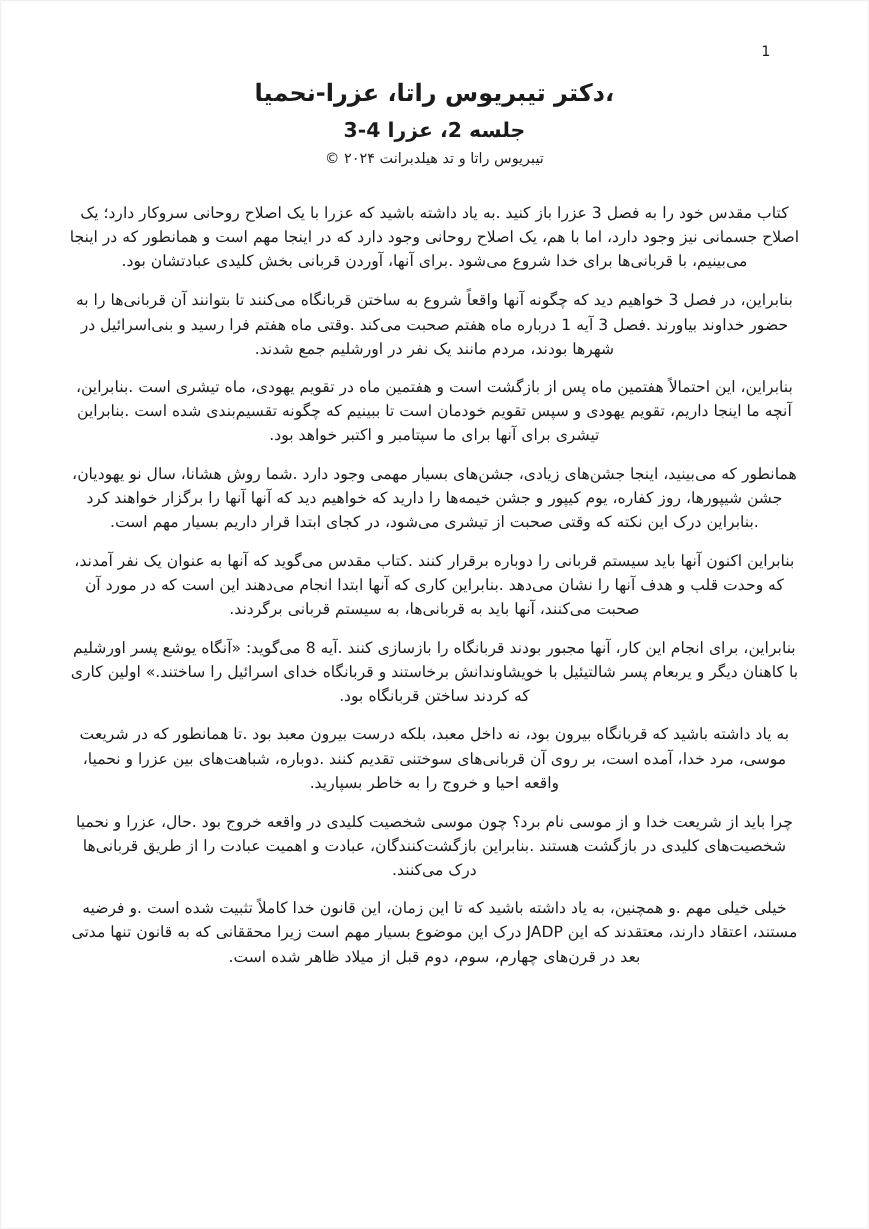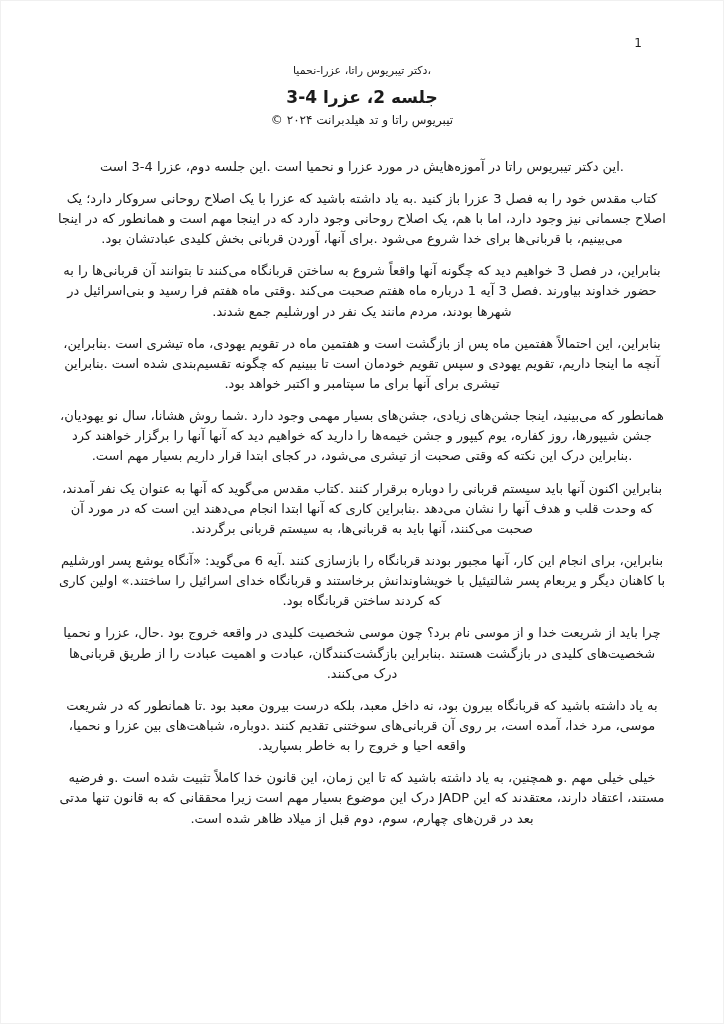--- a/index.html
+++ b/index.html
@@ -25,22 +25,22 @@
       right: 82px;
       font-size: 12px;
       direction: ltr;
     }
     .doc-header {
       text-align: center;
       margin-top: 30px;
       direction: rtl;
     }
     .title {
-      font-size: 11px;
-      font-weight: normal;
+      font-size: 20px;
+      font-weight: bold;
       margin: 0;
       line-height: 1.35;
     }
     .subtitle {
       font-size: 17px;
       font-weight: bold;
       margin: 7px 0 0;
       line-height: 1.35;
       text-align: center;
     }
@@ -66,25 +66,24 @@
 
   <div class="page-number">1</div>
 
   <header class="doc-header">
     <h1 class="title">،دکتر تیبریوس راتا، عزرا-نحمیا</h1>
     <h2 class="subtitle">جلسه 2، عزرا 4-3</h2>
     <div class="copyright">تیبریوس راتا و تد هیلدبرانت ۲۰۲۴ ©</div>
   </header>
 
   <main class="doc-body">
-    <p class="para">.این دکتر تیبریوس راتا در آموزه‌هایش در مورد عزرا و نحمیا است .این جلسه دوم، عزرا 4-3 است</p>
     <p class="para">کتاب مقدس خود را به فصل 3 عزرا باز کنید .به یاد داشته باشید که عزرا با یک اصلاح روحانی سروکار دارد؛ یک اصلاح جسمانی نیز وجود دارد، اما با هم، یک اصلاح روحانی وجود دارد که در اینجا مهم است و همانطور که در اینجا می‌بینیم، با قربانی‌ها برای خدا شروع می‌شود .برای آنها، آوردن قربانی بخش کلیدی عبادتشان بود.</p>
     <p class="para">بنابراین، در فصل 3 خواهیم دید که چگونه آنها واقعاً شروع به ساختن قربانگاه می‌کنند تا بتوانند آن قربانی‌ها را به حضور خداوند بیاورند .فصل 3 آیه 1 درباره ماه هفتم صحبت می‌کند .وقتی ماه هفتم فرا رسید و بنی‌اسرائیل در شهرها بودند، مردم مانند یک نفر در اورشلیم جمع شدند.</p>
     <p class="para">بنابراین، این احتمالاً هفتمین ماه پس از بازگشت است و هفتمین ماه در تقویم یهودی، ماه تیشری است .بنابراین، آنچه ما اینجا داریم، تقویم یهودی و سپس تقویم خودمان است تا ببینیم که چگونه تقسیم‌بندی شده است .بنابراین تیشری برای آنها برای ما سپتامبر و اکتبر خواهد بود.</p>
     <p class="para">همانطور که می‌بینید، اینجا جشن‌های زیادی، جشن‌های بسیار مهمی وجود دارد .شما روش هشانا، سال نو یهودیان، جشن شیپورها، روز کفاره، یوم کیپور و جشن خیمه‌ها را دارید که خواهیم دید که آنها آنها را برگزار خواهند کرد .بنابراین درک این نکته که وقتی صحبت از تیشری می‌شود، در کجای ابتدا قرار داریم بسیار مهم است.</p>
     <p class="para">بنابراین اکنون آنها باید سیستم قربانی را دوباره برقرار کنند .کتاب مقدس می‌گوید که آنها به عنوان یک نفر آمدند، که وحدت قلب و هدف آنها را نشان می‌دهد .بنابراین کاری که آنها ابتدا انجام می‌دهند این است که در مورد آن صحبت می‌کنند، آنها باید به قربانی‌ها، به سیستم قربانی برگردند.</p>
-    <p class="para">بنابراین، برای انجام این کار، آنها مجبور بودند قربانگاه را بازسازی کنند .آیه 6 می‌گوید: «آنگاه یوشع پسر اورشلیم با کاهنان دیگر و یربعام پسر شالتیئیل با خویشاوندانش برخاستند و قربانگاه خدای اسرائیل را ساختند.» اولین کاری که کردند ساختن قربانگاه بود.</p>
+    <p class="para">بنابراین، برای انجام این کار، آنها مجبور بودند قربانگاه را بازسازی کنند .آیه 8 می‌گوید: «آنگاه یوشع پسر اورشلیم با کاهنان دیگر و یربعام پسر شالتیئیل با خویشاوندانش برخاستند و قربانگاه خدای اسرائیل را ساختند.» اولین کاری که کردند ساختن قربانگاه بود.</p>
+    <p class="para">به یاد داشته باشید که قربانگاه بیرون بود، نه داخل معبد، بلکه درست بیرون معبد بود .تا همانطور که در شریعت موسی، مرد خدا، آمده است، بر روی آن قربانی‌های سوختنی تقدیم کنند .دوباره، شباهت‌های بین عزرا و نحمیا، واقعه احیا و خروج را به خاطر بسپارید.</p>
     <p class="para">چرا باید از شریعت خدا و از موسی نام برد؟ چون موسی شخصیت کلیدی در واقعه خروج بود .حال، عزرا و نحمیا شخصیت‌های کلیدی در بازگشت هستند .بنابراین بازگشت‌کنندگان، عبادت و اهمیت عبادت را از طریق قربانی‌ها درک می‌کنند.</p>
-    <p class="para">به یاد داشته باشید که قربانگاه بیرون بود، نه داخل معبد، بلکه درست بیرون معبد بود .تا همانطور که در شریعت موسی، مرد خدا، آمده است، بر روی آن قربانی‌های سوختنی تقدیم کنند .دوباره، شباهت‌های بین عزرا و نحمیا، واقعه احیا و خروج را به خاطر بسپارید.</p>
     <p class="para">خیلی خیلی مهم .و همچنین، به یاد داشته باشید که تا این زمان، این قانون خدا کاملاً تثبیت شده است .و فرضیه مستند، اعتقاد دارند، معتقدند که این JADP درک این موضوع بسیار مهم است زیرا محققانی که به قانون تنها مدتی بعد در قرن‌های چهارم، سوم، دوم قبل از میلاد ظاهر شده است.</p>
   </main>
 
 </div>
 
 </body></html>

